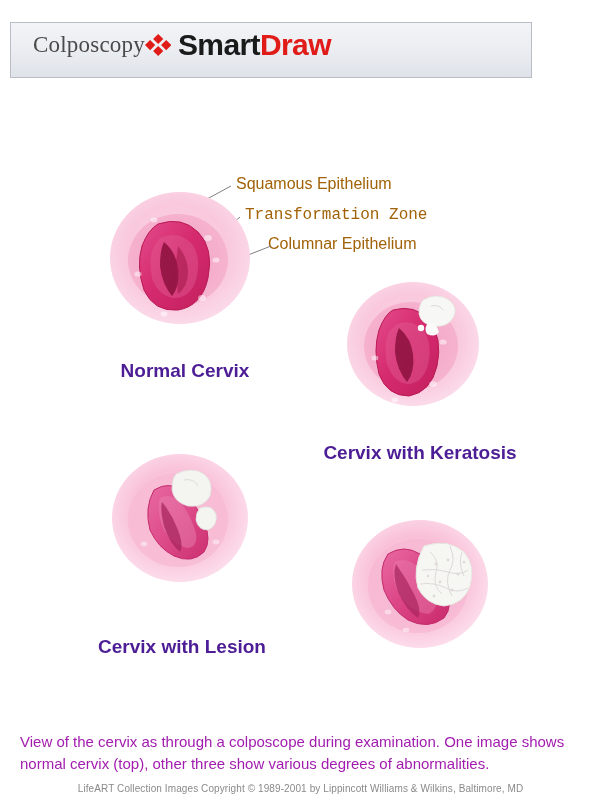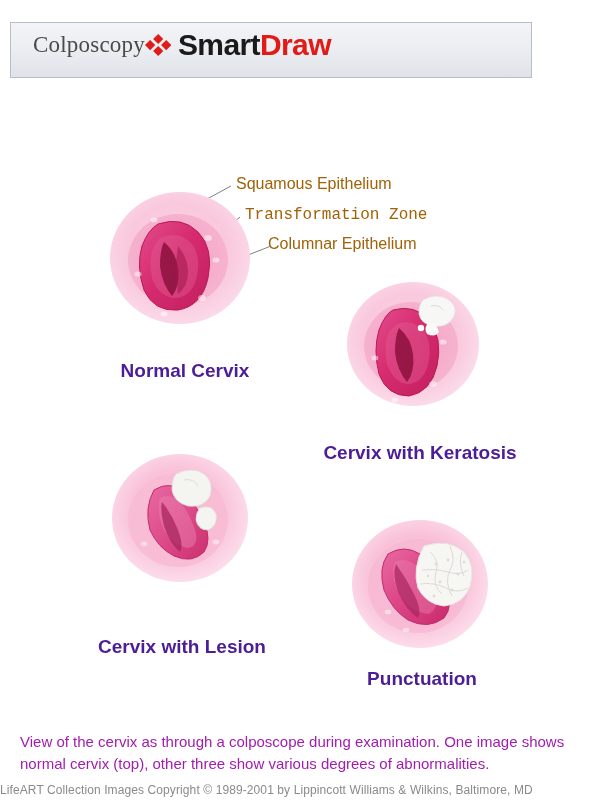--- a/index.html
+++ b/index.html
@@ -95,22 +95,22 @@
     width: 565px;
     font-size: 15px;
     color: #a21caf;
     line-height: 22px;
   }
   .copyright {
     position: absolute;
     left: 0;
     top: 783px;
     width: 601px;
-    text-align: left;
-    font-size: 12px;
+    text-align: center;
+    font-size: 10px;
     color: #8a8a8a;
     letter-spacing: 0.1px;
   }
 </style>
 </head>
 <body>
 
 <div class="header">
   <div class="header-title">Colposcopy</div>
   <div class="brand">
@@ -294,17 +294,16 @@
         </g>
       </g>
       <g fill="#ffffff" opacity="0.45">
         <ellipse cx="48" cy="100" rx="3.4" ry="2.4"></ellipse>
         <ellipse cx="66" cy="118" rx="3.2" ry="2.2"></ellipse>
       </g>
     </svg>
   </div>
 </div>
 <div class="caption" style="left:292px; top:670px;">
-  <div>Punctuation</div>
 </div>
 
 <div class="description">View of the cervix as through a colposcope during examination.  One image shows normal cervix (top), other three show various degrees of abnormalities.</div>
 <div class="copyright">LifeART Collection Images Copyright © 1989-2001 by Lippincott Williams &amp; Wilkins, Baltimore, MD</div>
 
 </body></html>

